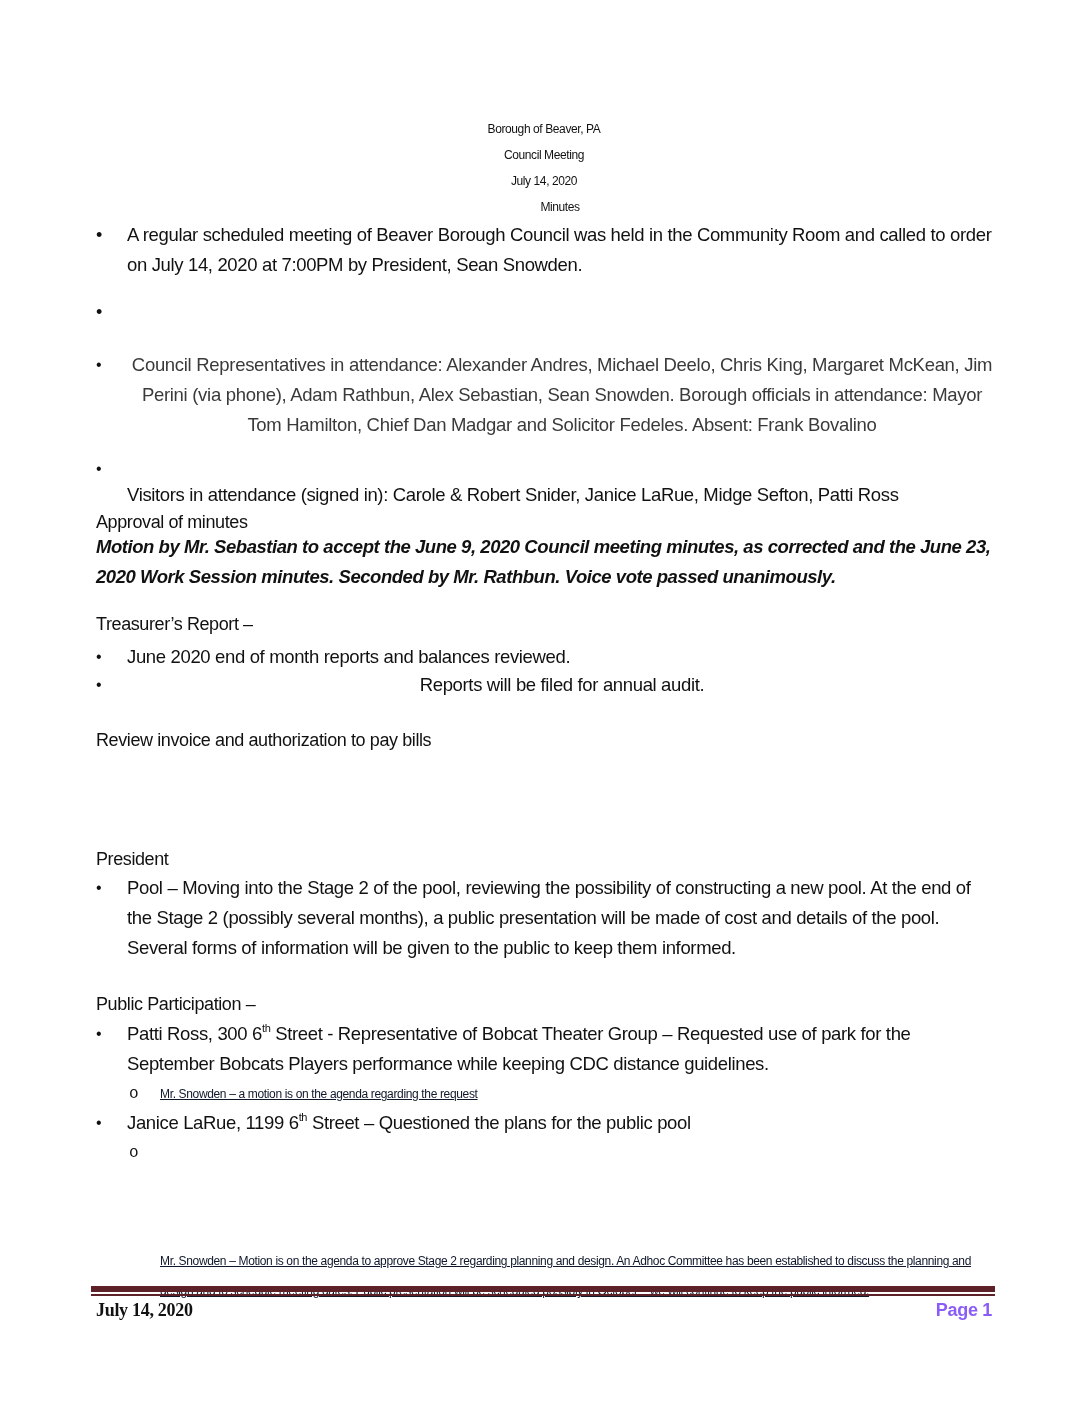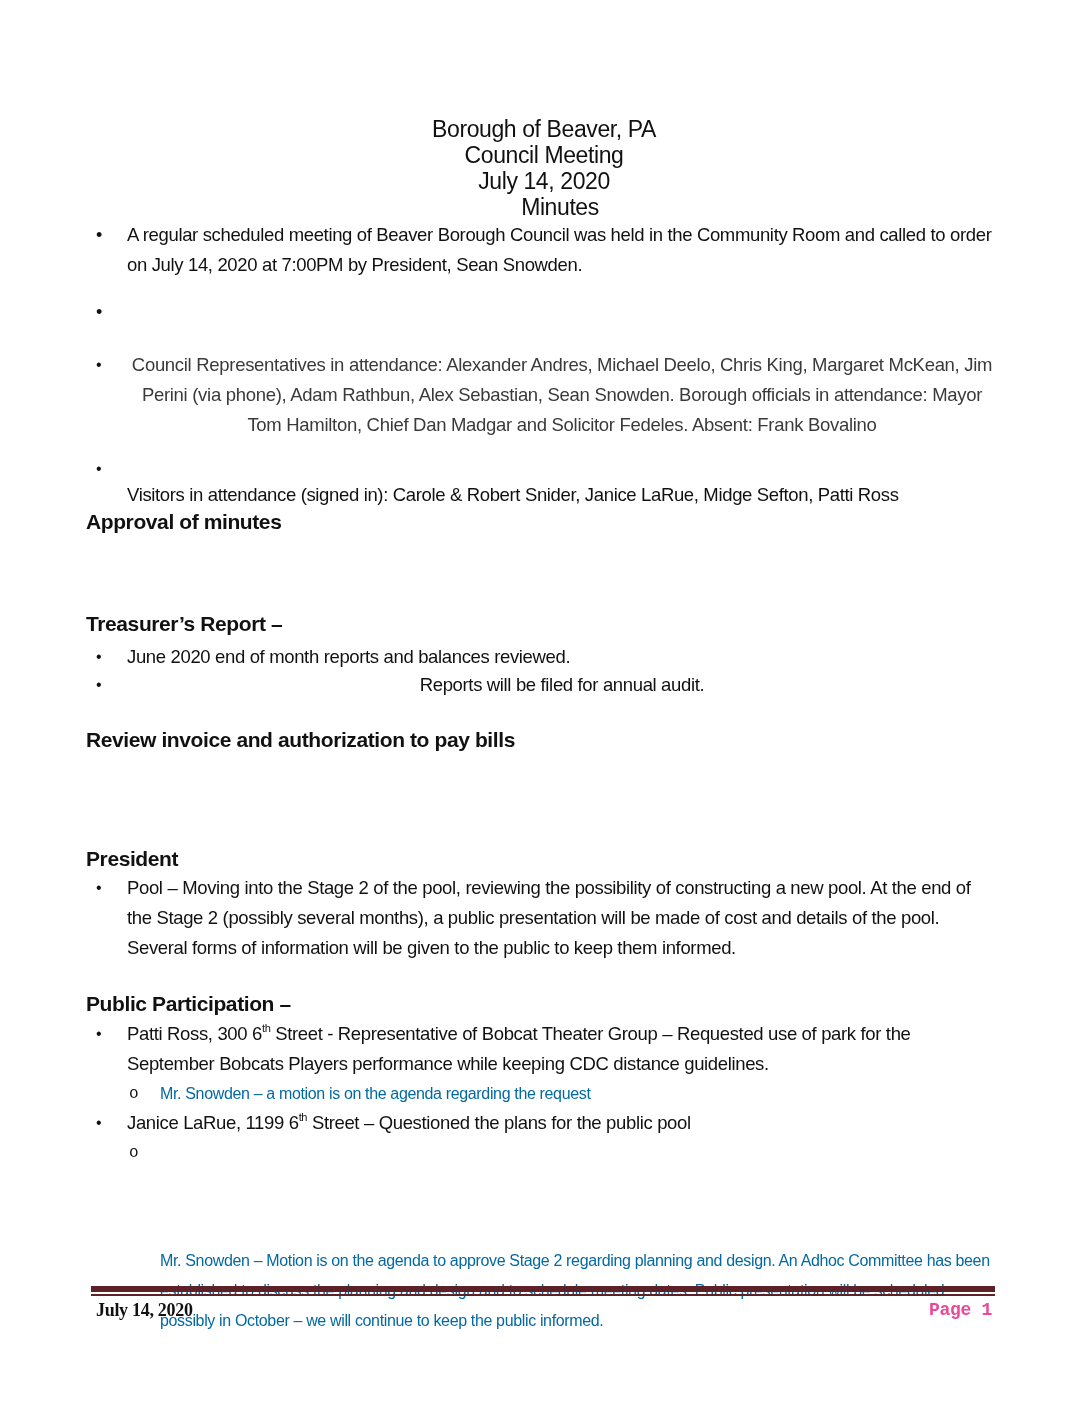--- a/index.html
+++ b/index.html
@@ -1,39 +1,39 @@
 <!DOCTYPE html>
 <html><head>
 <meta charset="utf-8">
 <style>
   html, body { margin: 0; padding: 0; background: #ffffff; }
   body { width: 1088px; height: 1408px; position: relative; overflow: hidden;
          font-family: "Liberation Sans", "DejaVu Sans", sans-serif; color: #111111; }
   .page { position: absolute; left: 0; top: 0; width: 1088px; height: 1408px; }
-  .hdr { position: absolute; left: 0; width: 1088px; text-align: center; font-size: 23px;
+  .hdr { position: absolute; left: 0; width: 1088px; text-align: center; font-size: 12px;
          letter-spacing: -0.4px; line-height: 26px; color: #111; }
   .para { position: absolute; left: 127px; width: 870px; font-size: 18.5px; line-height: 30px;
           letter-spacing: -0.35px; color: #111; }
   .para.light { color: #3a3a3a; letter-spacing: -0.3px; }
   .bullet { position: absolute; left: 96px; font-size: 18px; line-height: 30px; color: #111; }
   .bullet.small { font-size: 16px; }
   .sub-bullet { position: absolute; left: 129px; font-size: 16px; line-height: 30px; color: #111; font-family: "Liberation Mono", monospace; }
-  .subpara { position: absolute; left: 160px; width: 830px; font-size: 16px; line-height: 30px;
-             letter-spacing: -0.35px; color: #0369a1; }
-  .heading { position: absolute; left: 86px; font-size: 21px; font-weight: bold; line-height: 28px;
+  .subpara { position: absolute; left: 160px; width: 830px; font-size: 12px; line-height: 30px;
+             letter-spacing: -0.35px; color: #0f172a; text-decoration: underline; }
+  .heading { position: absolute; left: 96px; font-size: 18px; font-weight: normal; line-height: 28px;
              letter-spacing: -0.4px; color: #111; }
   .motion { position: absolute; left: 96px; width: 900px; font-size: 18.5px; font-weight: bold; font-style: italic;
             line-height: 30px; letter-spacing: -0.45px; color: #111; }
   sup { font-size: 11px; line-height: 0; position: relative; top: -1px; }
   .divider-thick { position: absolute; left: 91px; width: 904px; top: 1286px; height: 6px; background: #5d2128; }
   .divider-thin { position: absolute; left: 91px; width: 904px; top: 1294px; height: 2px; background: #5d2128; }
   .footer-left { position: absolute; left: 96px; top: 1298px; font-family: "Liberation Serif", "DejaVu Serif", serif;
                  font-weight: bold; font-size: 18px; line-height: 24px; color: #111; letter-spacing: -0.3px; }
-  .footer-right { position: absolute; right: 96px; top: 1298px; font-family: Liberation Mono, monospace;
-                  font-weight: bold; font-size: 18px; line-height: 24px; color: #ec4899; letter-spacing: -0.3px; }
+  .footer-right { position: absolute; right: 96px; top: 1298px; font-family: Liberation Sans, sans-serif;
+                  font-weight: bold; font-size: 18px; line-height: 24px; color: #8b5cf6; letter-spacing: -0.3px; }
 </style>
 </head>
 <body>
 
 <div class="page">
 
   <div class="hdr" style="top:116px;">Borough of Beaver, PA</div>
   <div class="hdr" style="top:142px;">Council Meeting</div>
   <div class="hdr" style="top:168px;">July 14, 2020</div>
   <div class="hdr" style="top:194px;padding-left:16px;">Minutes</div>
@@ -43,20 +43,21 @@
 
   <span class="bullet" style="top:297px;">•</span>
 
   <span class="bullet small" style="top:350px;">•</span>
   <div class="para light" style="top:350px;text-align:center;">Council Representatives in attendance: Alexander Andres, Michael Deelo, Chris King, Margaret McKean, Jim Perini (via phone), Adam Rathbun, Alex Sebastian, Sean Snowden.  Borough officials in attendance:  Mayor Tom Hamilton, Chief Dan Madgar and Solicitor Fedeles.  Absent: Frank Bovalino</div>
 
   <span class="bullet small" style="top:454px;">•</span>
   <div class="para" style="top:480px;">Visitors in attendance (signed in):  Carole &amp; Robert Snider, Janice LaRue, Midge Sefton, Patti Ross</div>
 
   <div class="heading" style="top:508px;">Approval of minutes</div>
+  <div class="motion" style="top:532px;">Motion by Mr. Sebastian to accept the June 9, 2020 Council meeting minutes, as corrected and the June 23, 2020 Work Session minutes.  Seconded by Mr. Rathbun. Voice vote passed unanimously.</div>
 
   <div class="heading" style="top:610px;">Treasurer’s Report –</div>
   <span class="bullet small" style="top:642px;">•</span>
   <div class="para" style="top:642px;">June 2020 end of month reports and balances reviewed.</div>
   <span class="bullet small" style="top:670px;">•</span>
   <div class="para" style="top:670px;text-align:center;">Reports will be filed for annual audit.</div>
 
   <div class="heading" style="top:726px;">Review invoice and authorization to pay bills</div>
 
   <div class="heading" style="top:845px;">President</div>

